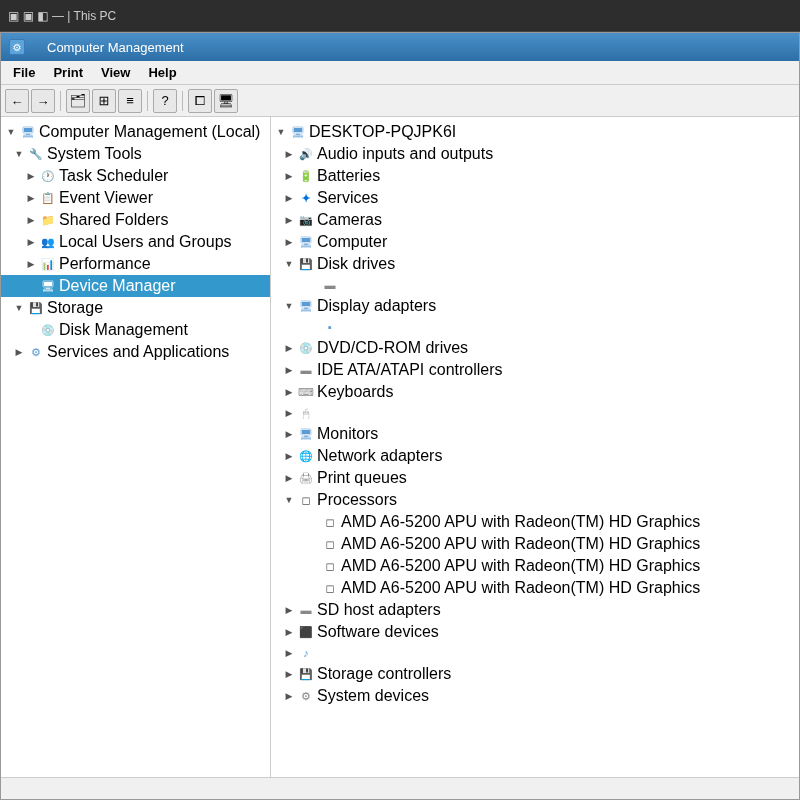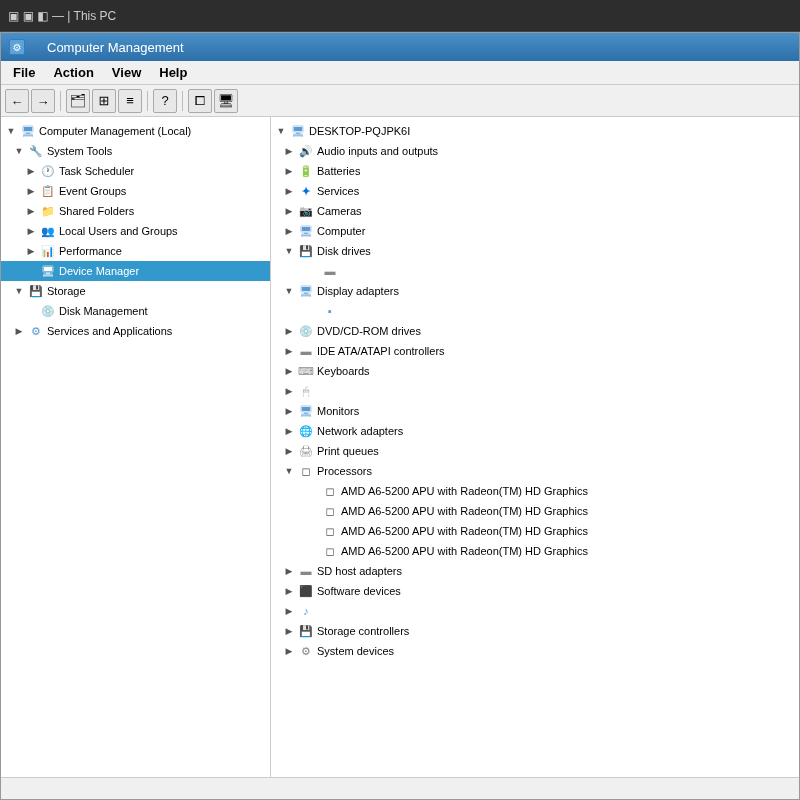--- a/index.html
+++ b/index.html
@@ -123,21 +123,21 @@
       color: #555;
       flex-shrink: 0;
     }
     .icon {
       width: 16px; height: 16px;
       margin: 0 3px;
       display: inline-flex; align-items: center; justify-content: center;
       flex-shrink: 0;
       font-size: 11px;
     }
-    .label { font-size: 11px; color: #000; }
+    .label { font-size: 16px; color: #000; }
     .highlighted .label { color: white; }
     .indent-1 { padding-left: 12px; }
     .indent-2 { padding-left: 24px; }
     .indent-3 { padding-left: 36px; }
     .status-bar {
       height: 22px;
       background: #f0f0f0;
       border-top: 1px solid #ccc;
       display: flex;
       align-items: center;
@@ -184,21 +184,21 @@
 
 <div class="window">
 
   <div class="title-bar">
     <div class="title-bar-icon">⚙</div>
     <span class="title-bar-text">Computer Management</span>
   </div>
 
   <div class="menu-bar">
     <span class="menu-item">File</span>
-    <span class="menu-item">Action</span>
+    <span class="menu-item">Print</span>
     <span class="menu-item">View</span>
     <span class="menu-item">Help</span>
   </div>
 
   <div class="toolbar">
     <div class="toolbar-btn">←</div>
     <div class="toolbar-btn">→</div>
     <div class="toolbar-sep"></div>
     <div class="toolbar-btn">🗂</div>
     <div class="toolbar-btn">⊞</div>
@@ -228,21 +228,21 @@
 
       <div class="tree-item indent-2">
         <span class="expand-arrow">▶</span>
         <span class="icon ic-clock">🕐</span>
         <span class="label">Task Scheduler</span>
       </div>
 
       <div class="tree-item indent-2">
         <span class="expand-arrow">▶</span>
         <span class="icon ic-event">📋</span>
-        <span class="label">Event Groups</span>
+        <span class="label">Event Viewer</span>
       </div>
 
       <div class="tree-item indent-2">
         <span class="expand-arrow">▶</span>
         <span class="icon ic-folder">📁</span>
         <span class="label">Shared Folders</span>
       </div>
 
       <div class="tree-item indent-2">
         <span class="expand-arrow">▶</span>

